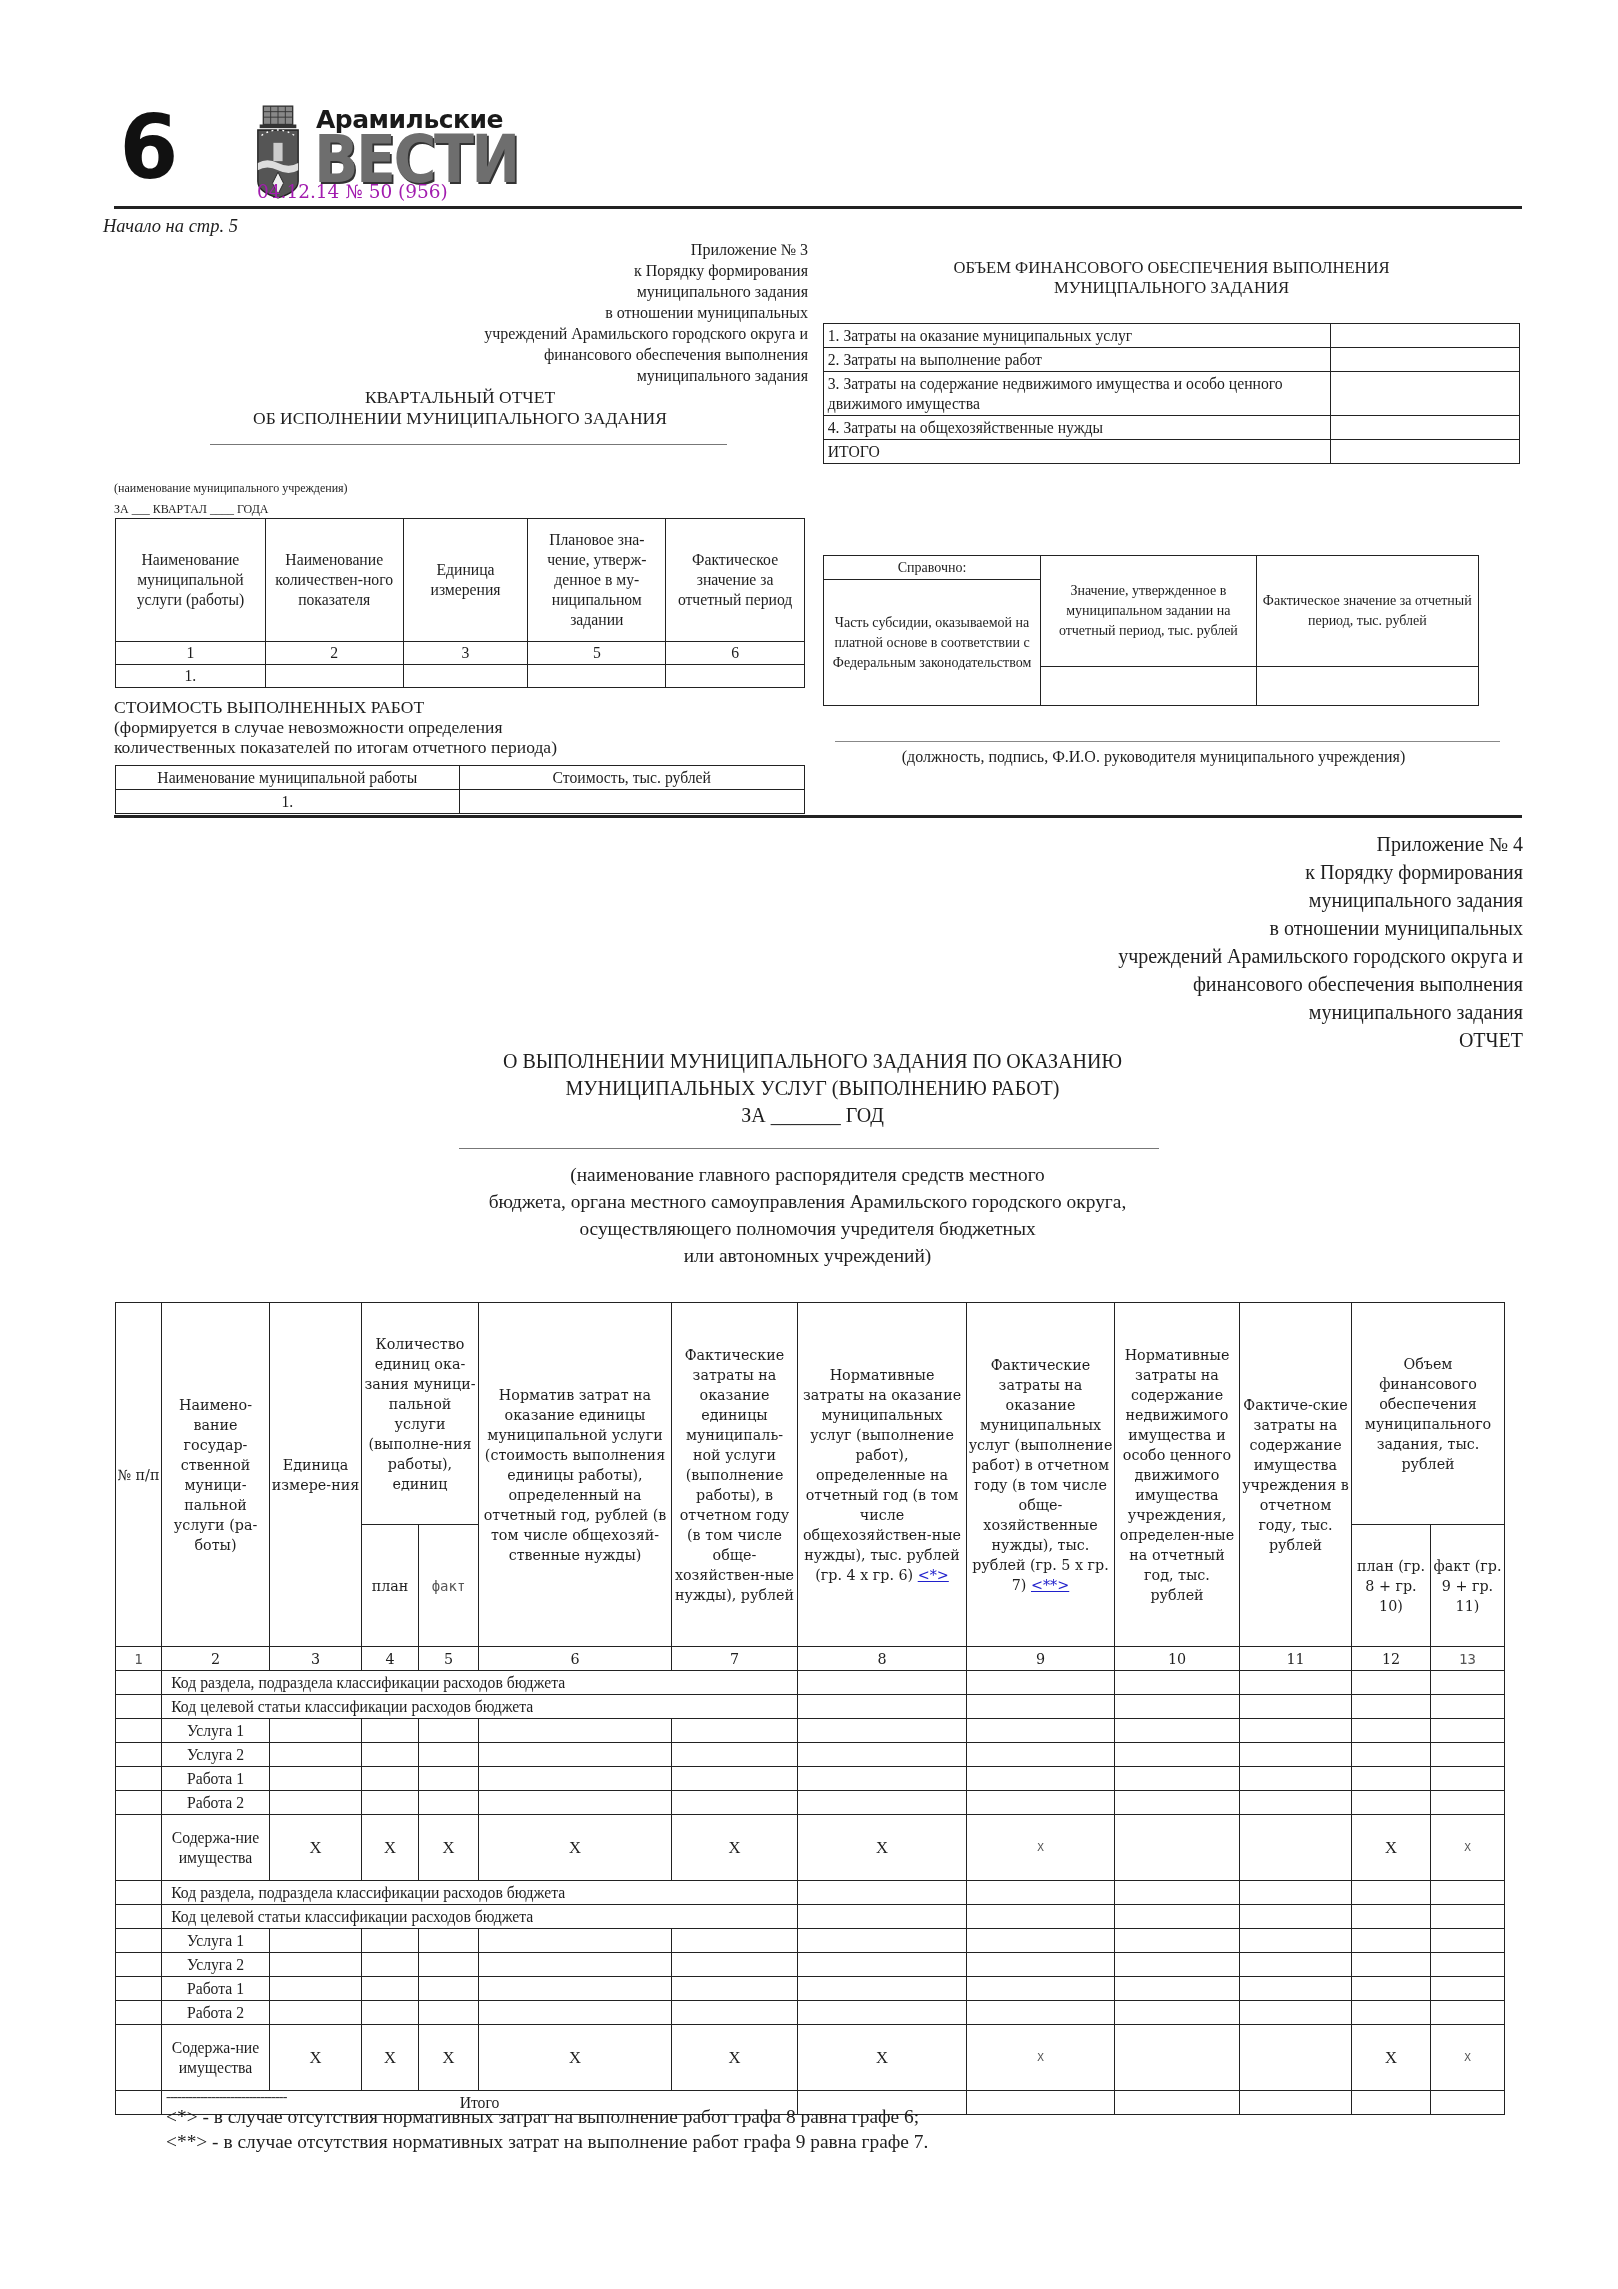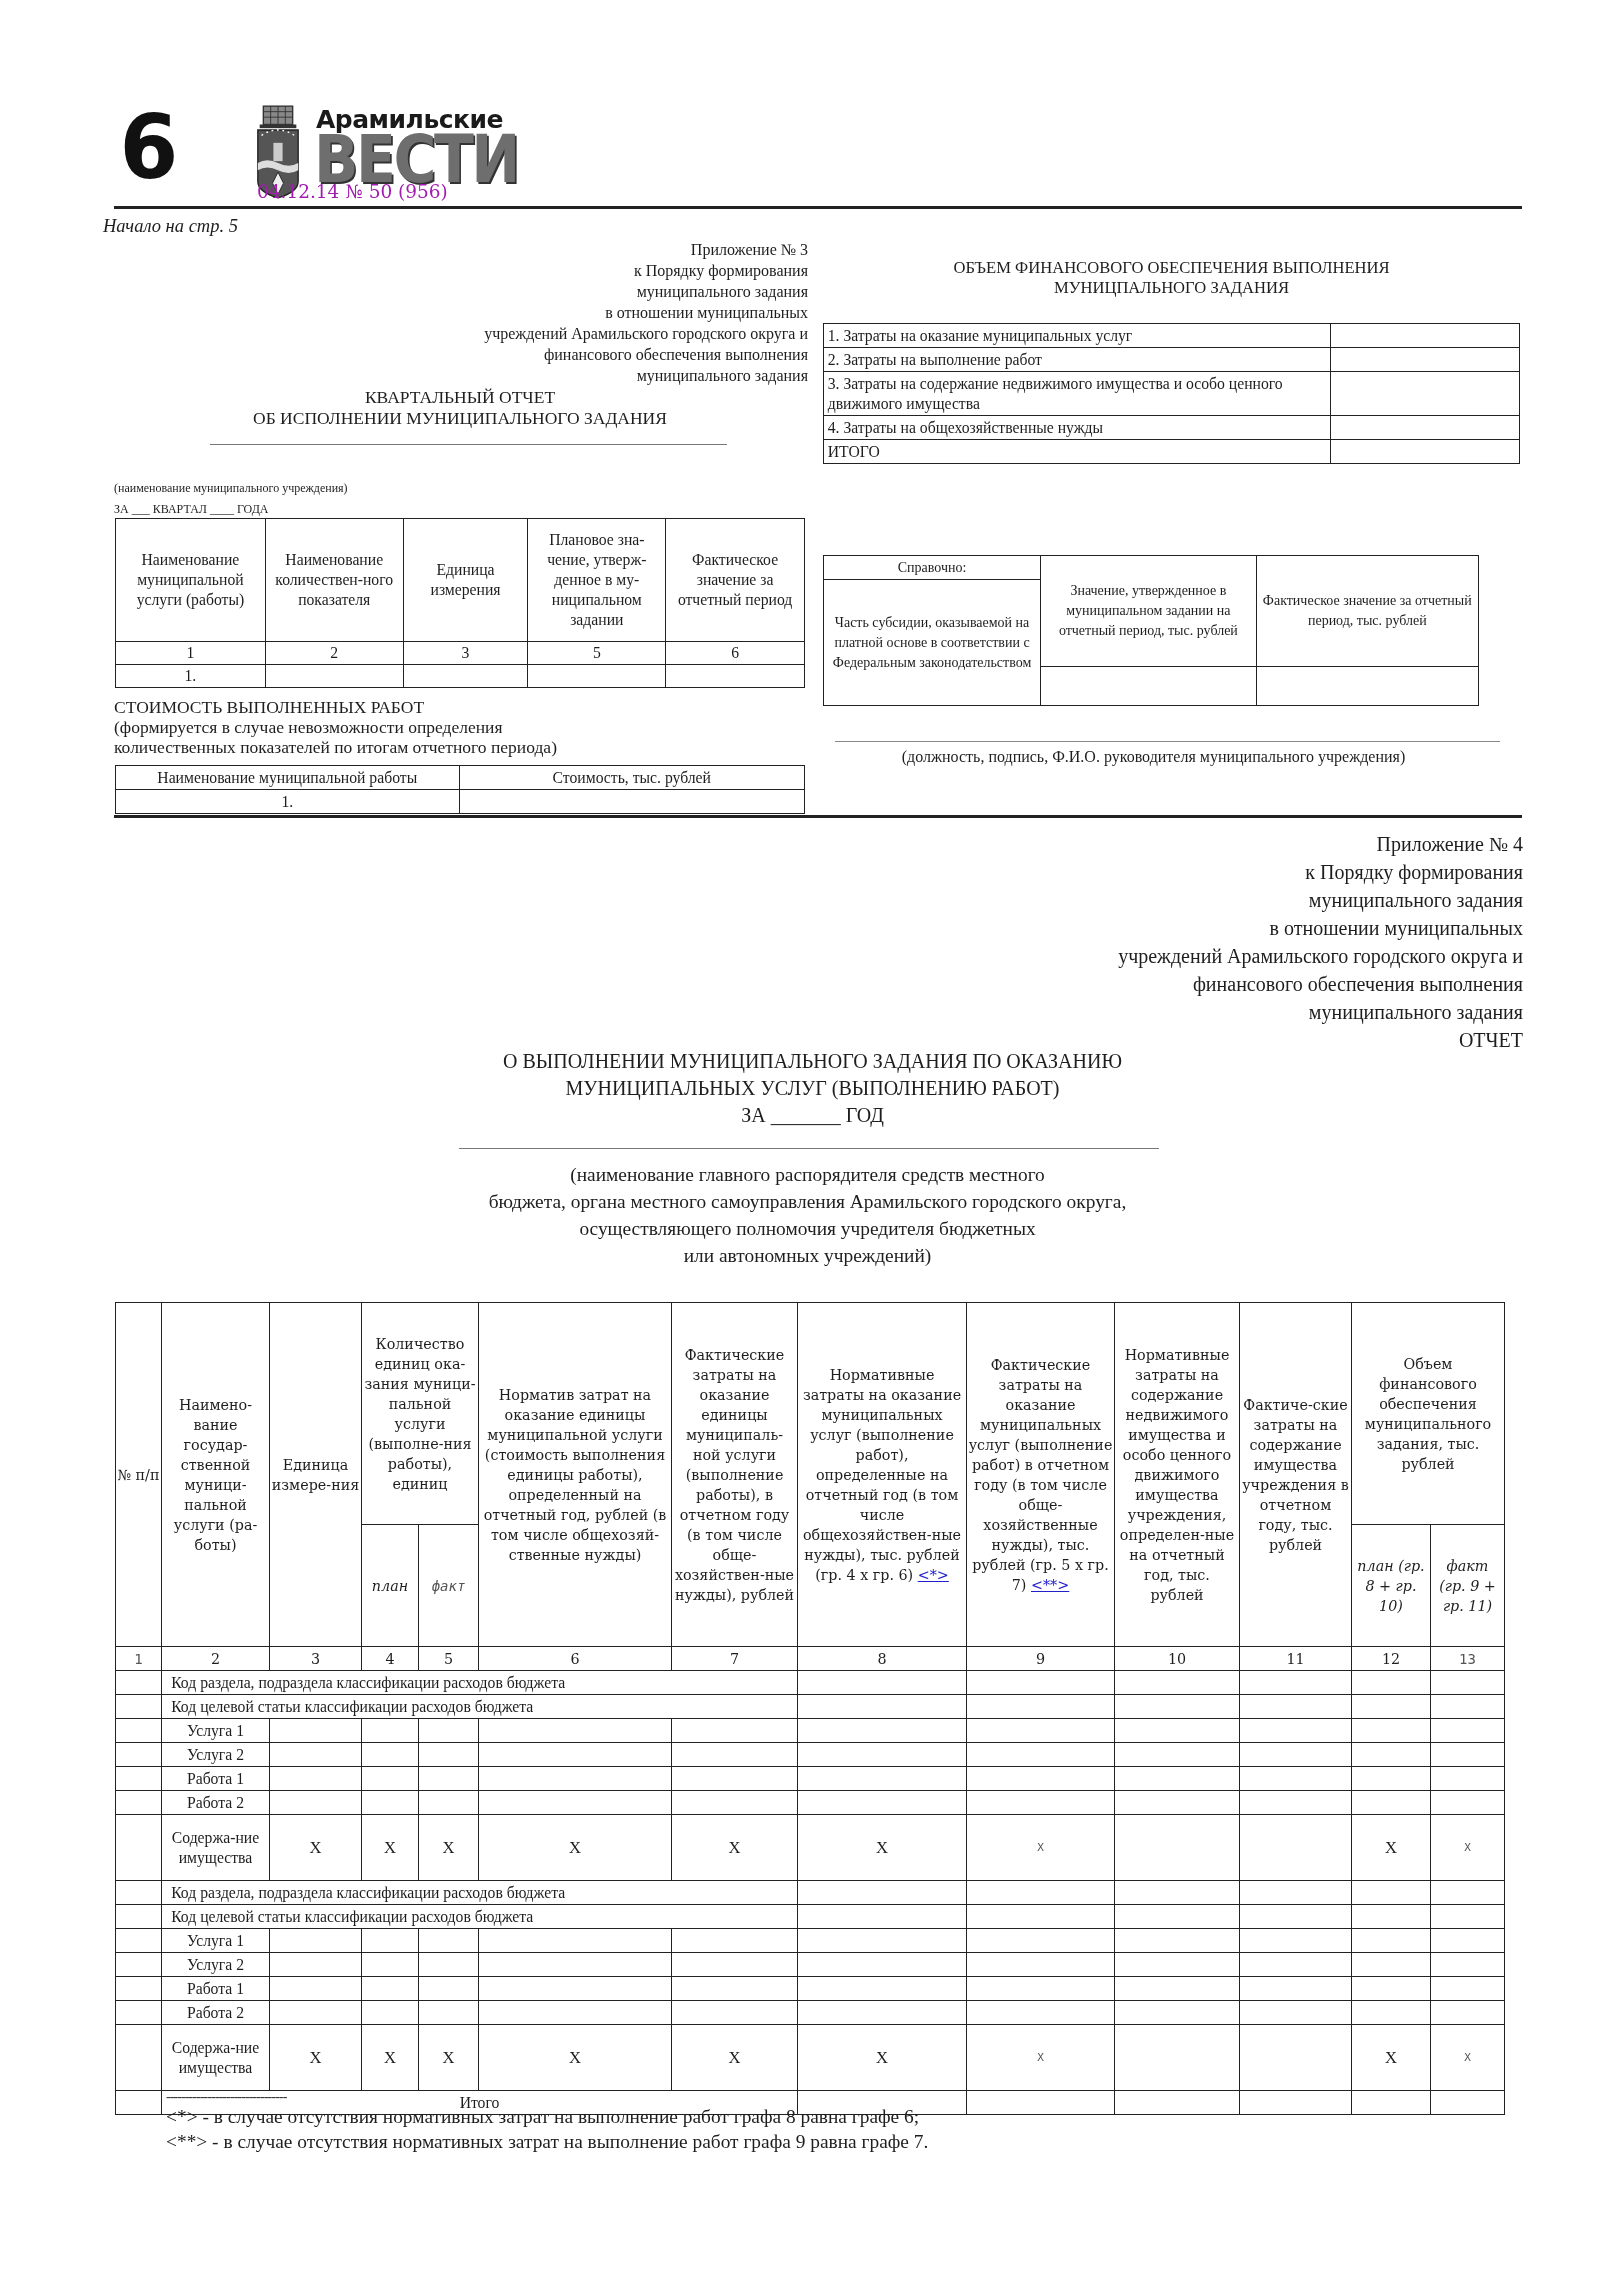--- a/index.html
+++ b/index.html
@@ -52,21 +52,21 @@
   
   .appx4 { left: 646px; width: 877px; top: 830px; text-align: right; font-size: 20px; line-height: 28px; }
   .report-title { left: 434px; width: 757px; top: 1048px; text-align: center; font-size: 20px; line-height: 27px; }
   .owner-line { left: 459px; width: 700px; top: 1148px; height: 0.9px; background: #777; }
   .owner-cap { left: 406px; width: 803px; top: 1161px; text-align: center; font-size: 19.4px; line-height: 27px; }
 
   
   .t5 { left: 115px; top: 1302px; width: 1389px; font-family: "DejaVu Serif", serif; font-size: 14.3px; line-height: 20px; table-layout: fixed; }
   .t5 th { padding: 0 0.9px; vertical-align: middle; }
   .t5 .hrow th.top { height: 222px; }
-  .t5 .hrow2 th { height: 122px; font-style: italic; }
+  .t5 .hrow2 th { height: 122px; }
   .t5 .numrow td { height: 24px; }
   .t5 .mono { font-family: "DejaVu Sans Mono", monospace; font-size: 14px; color: #555; }
   .t5 td { height: 24px; font-size: 14.3px; }
   .t5 td.code { text-align: left; padding-left: 9.2px; font-family: "Liberation Serif", serif; font-size: 15.7px; }
   .t5 td.item { font-family: "Liberation Serif", serif; font-size: 15.7px; }
   .t5 tr.content td { height: 66px; }
   .t5 td.x { font-family: "Liberation Serif", serif; font-size: 16.6px; }
   .t5 td.xs { font-family: "DejaVu Sans Mono", monospace; font-size: 11px; color: #555; }
   .t5 a { color: #2020cc; text-decoration: underline; }
 

